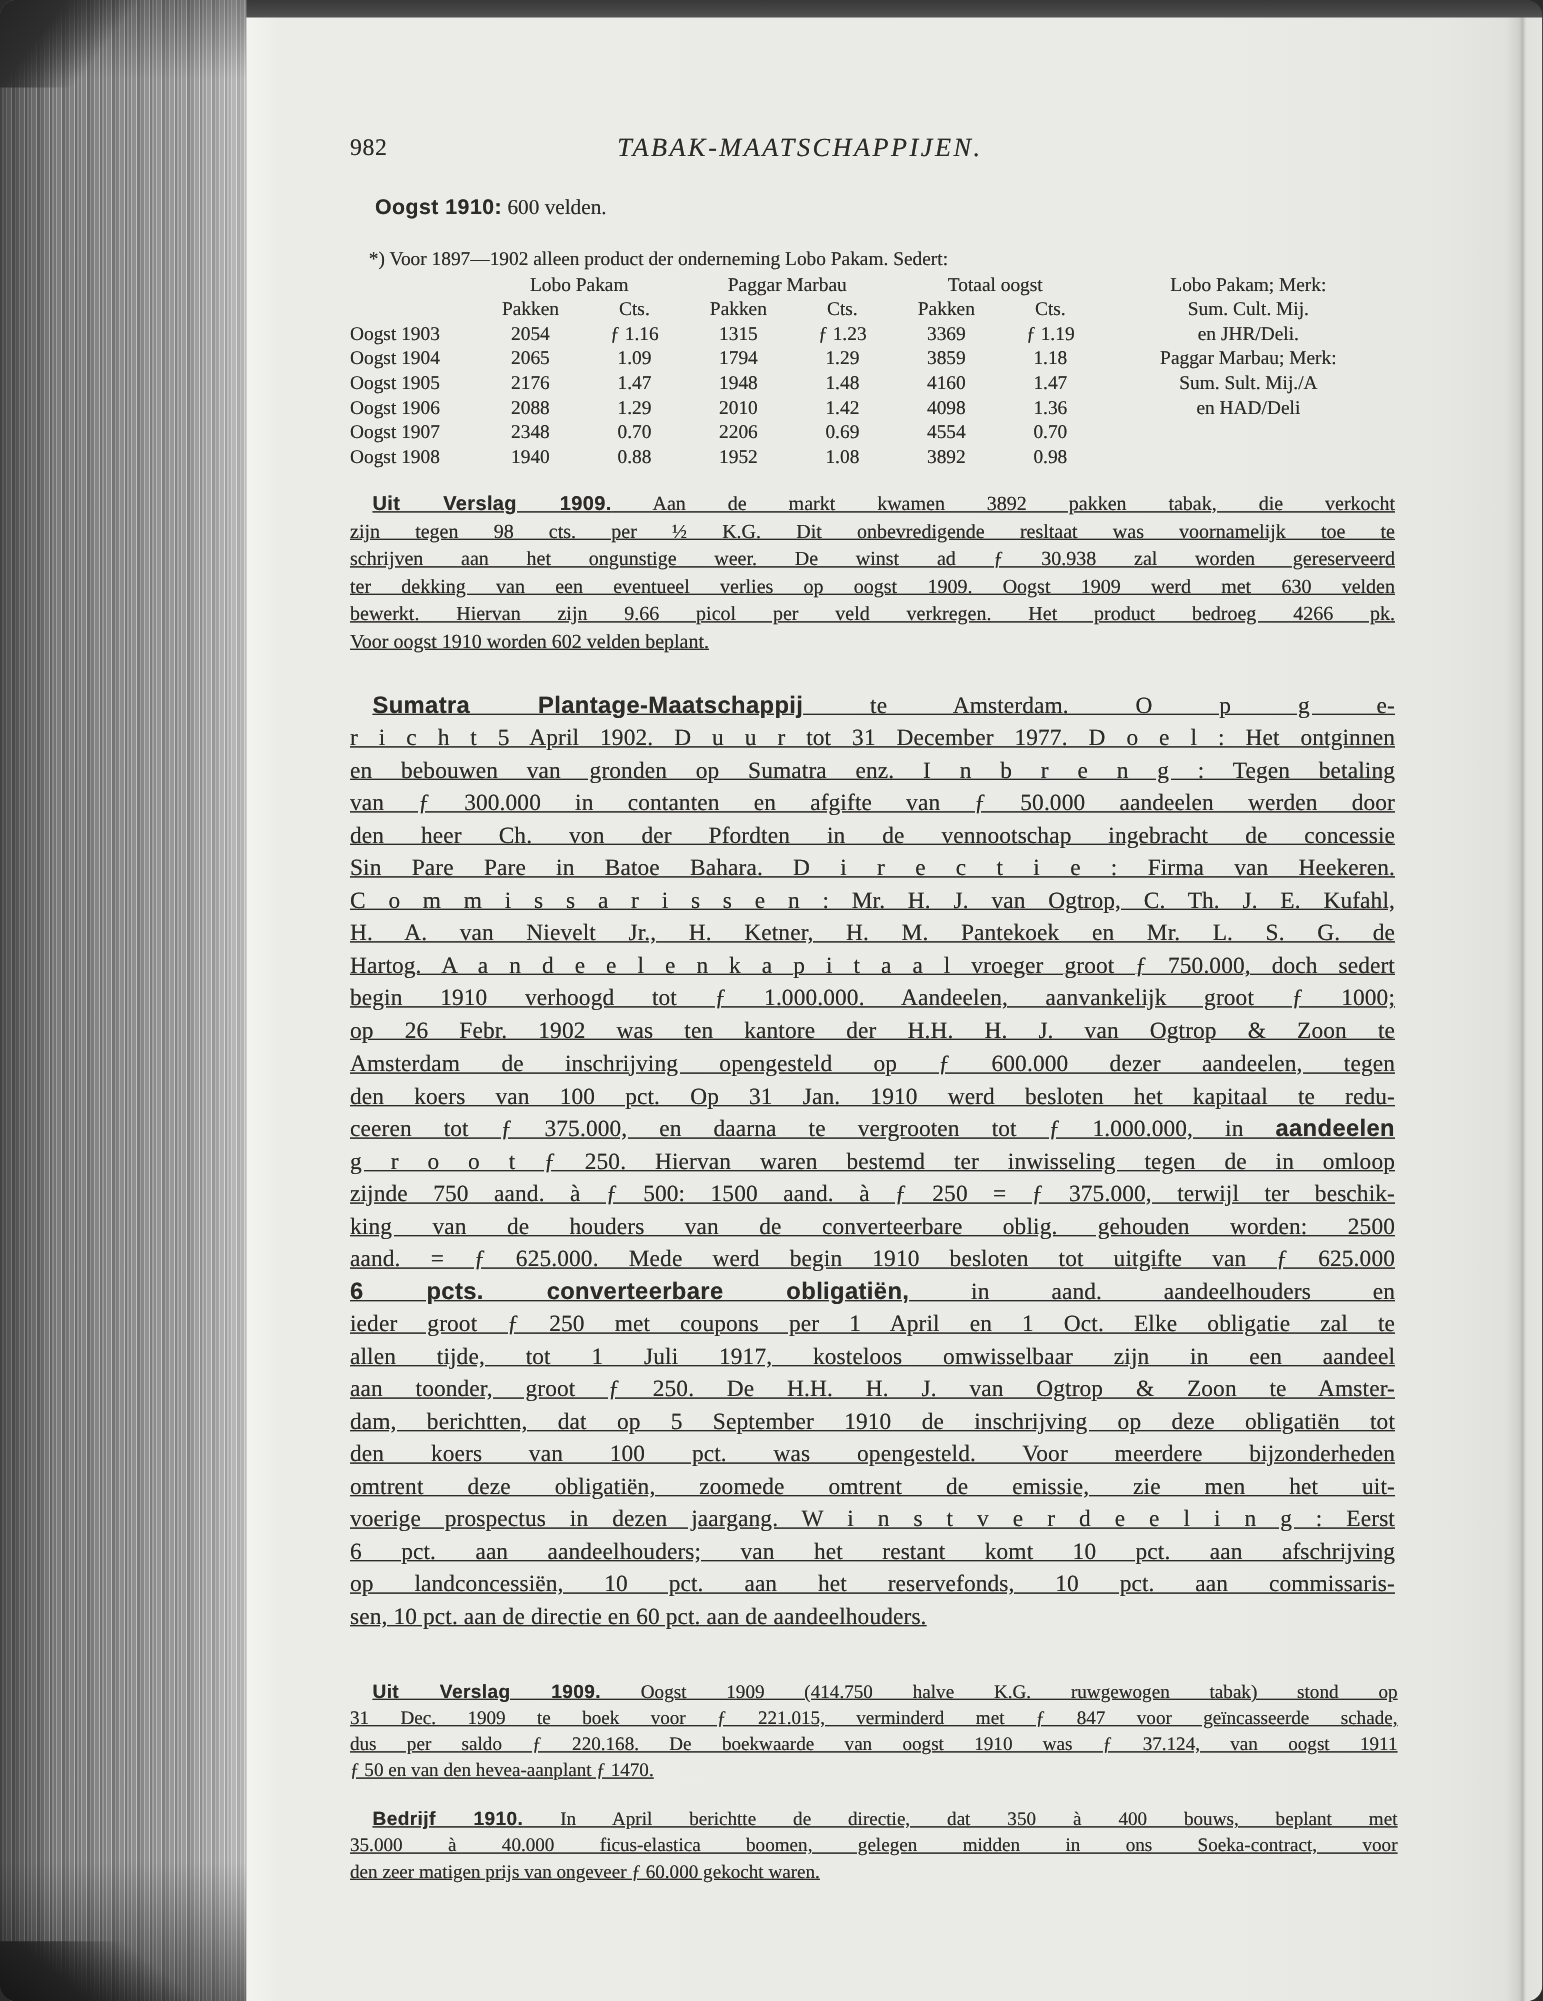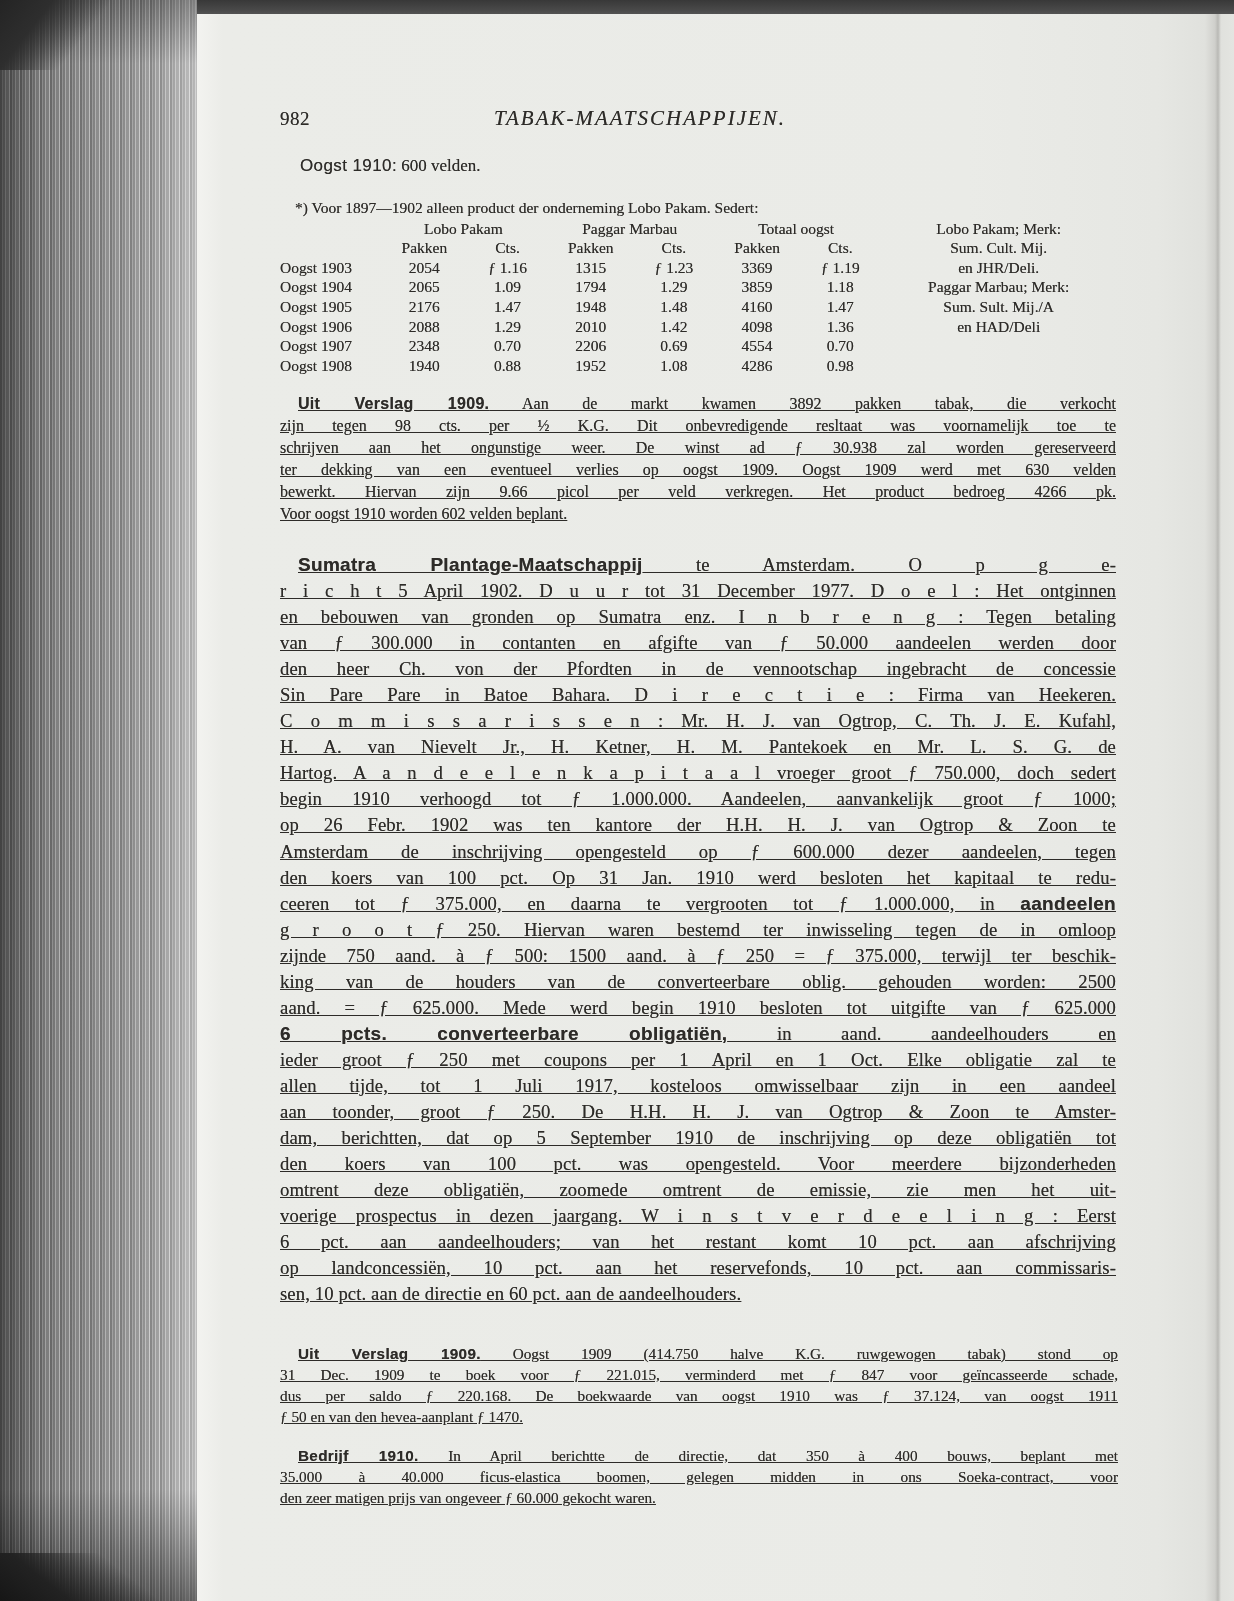--- a/index.html
+++ b/index.html
@@ -1,17 +1,17 @@
 <!DOCTYPE html>
 <html><head>
 <meta charset="utf-8">
 <style>
   html,body{margin:0;padding:0;background:#2a2a2a;}
   .scene{position:relative;width:1234px;height:1601px;overflow:hidden;
-         background:#3c3c3c;font-family:"Liberation Serif","DejaVu Serif",serif;color:#2d2b28;}
+         background:#3c3c3c;font-family:"Liberation Serif","DejaVu Serif",serif;color:#2d2b28;border-radius:13px;}
 
   
   .bg-top{position:absolute;left:0;top:0;width:1234px;height:15px;
           background:linear-gradient(to bottom,#383838,#4a4a4a 70%,#555);}
 
   
   .fore-edge{position:absolute;left:0;top:0;width:197px;height:1601px;
     background:
       linear-gradient(to bottom, rgba(0,0,0,.30), rgba(0,0,0,0) 4%, rgba(0,0,0,0) 93%, rgba(0,0,0,.45)),
       linear-gradient(to right, rgba(30,30,30,.55), rgba(60,60,60,.15) 22%, rgba(255,255,255,.18) 78%, rgba(255,255,255,.45)),
@@ -24,21 +24,21 @@
   
   .paper{position:absolute;left:197px;top:14px;width:1037px;height:1587px;
     background:linear-gradient(90deg,#f3f3f0 0px,#ebecE8 26px,#eaebe7 770px,#e6e7e3 960px,#e0e1dd 1008px,#cfcfcb 1018px,#b9b9b5 1021px,#e0e1dd 1024px,#e4e5e1 1037px);}
 
   
   .abs{position:absolute;}
   .pg-number{left:280px;top:108px;font-size:19px;letter-spacing:.5px;}
   .run-head{left:430px;top:106px;width:420px;text-align:center;font-style:italic;
             font-size:21px;letter-spacing:2px;word-spacing:2px;}
   .harvest{left:300px;top:156px;font-size:17px;}
-  .lead{font-family:"Liberation Sans","DejaVu Sans",sans-serif;font-weight:400;letter-spacing:.4px;}
+  .lead{font-family:"Liberation Sans","DejaVu Sans",sans-serif;font-weight:700;letter-spacing:.4px;}
 
   .fnote{left:280px;top:198px;width:838px;font-size:15.5px;line-height:19.6px;}
   .fnote .intro{padding-left:15px;}
   table.fn{border-collapse:collapse;width:838px;table-layout:fixed;margin-top:1px;}
   table.fn td,table.fn th{padding:0;font-weight:normal;font-size:15.5px;line-height:19.6px;
       text-align:center;white-space:nowrap;overflow:visible;}
   table.fn .lbl{text-align:left;}
   col.c-lbl{width:100px;}col.c-n{width:88px;}col.c-c{width:78px;}col.c-note{width:238px;}
 
   .just .line{text-align:justify;text-align-last:justify;text-decoration:underline;}
@@ -155,21 +155,21 @@
             <td>4554</td>
             <td>0.70</td>
             <td class="note"></td>
           </tr>
           <tr>
             <td class="lbl">Oogst 1908</td>
             <td>1940</td>
             <td>0.88</td>
             <td>1952</td>
             <td>1.08</td>
-            <td>4286</td>
+            <td>3892</td>
             <td>0.98</td>
             <td class="note"></td>
           </tr>
         </tbody>
     </table>
   </div>
 
   <div class="abs verslag1 just">
       <div class="line first"><span class="lead-bold">Uit Verslag 1909.</span><span> Aan de markt kwamen 3892 pakken tabak, die verkocht</span></div>
       <div class="line"><span>zijn tegen 98 cts. per ½ K.G. Dit onbevredigende resltaat was voornamelijk toe te</span></div>

